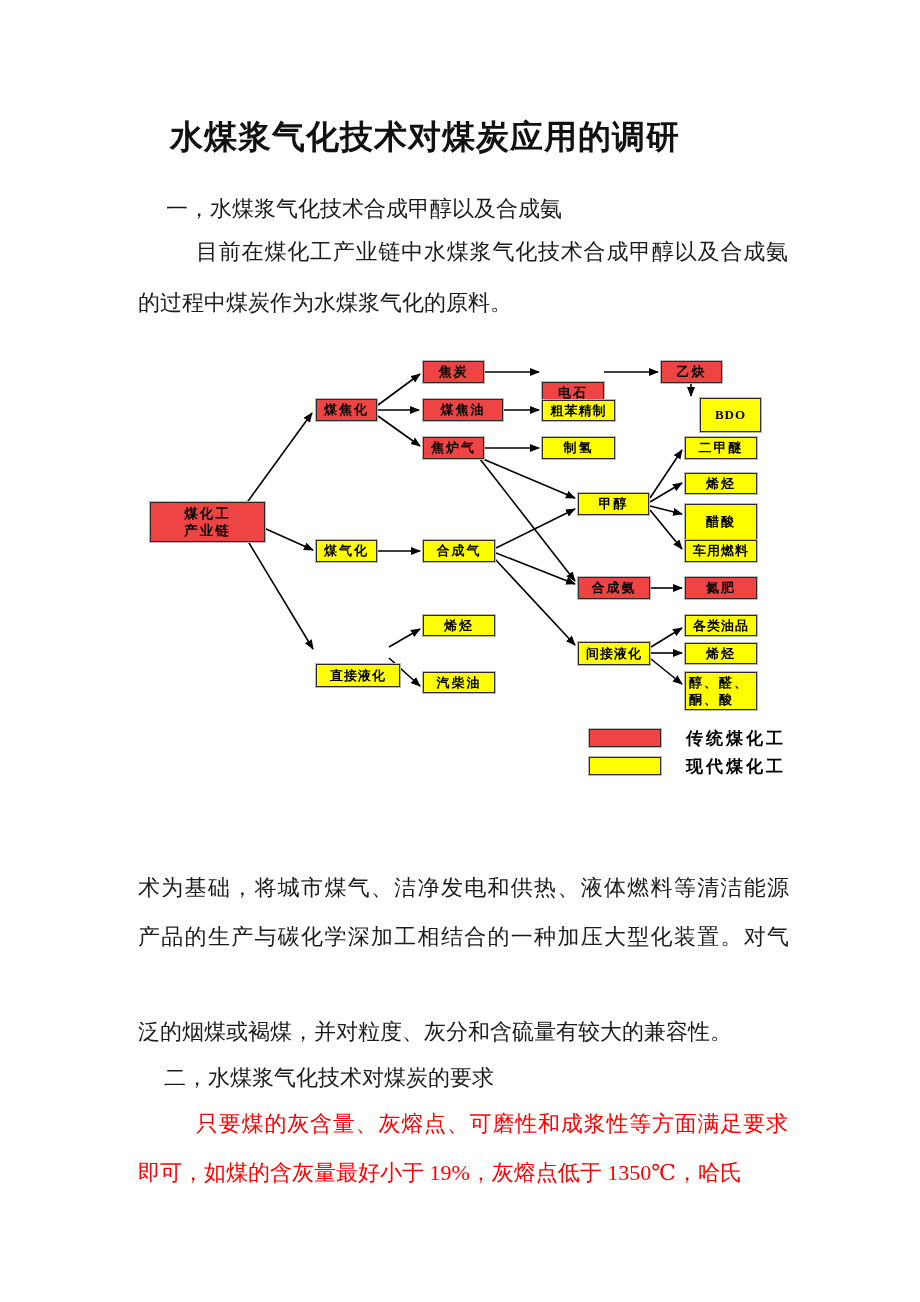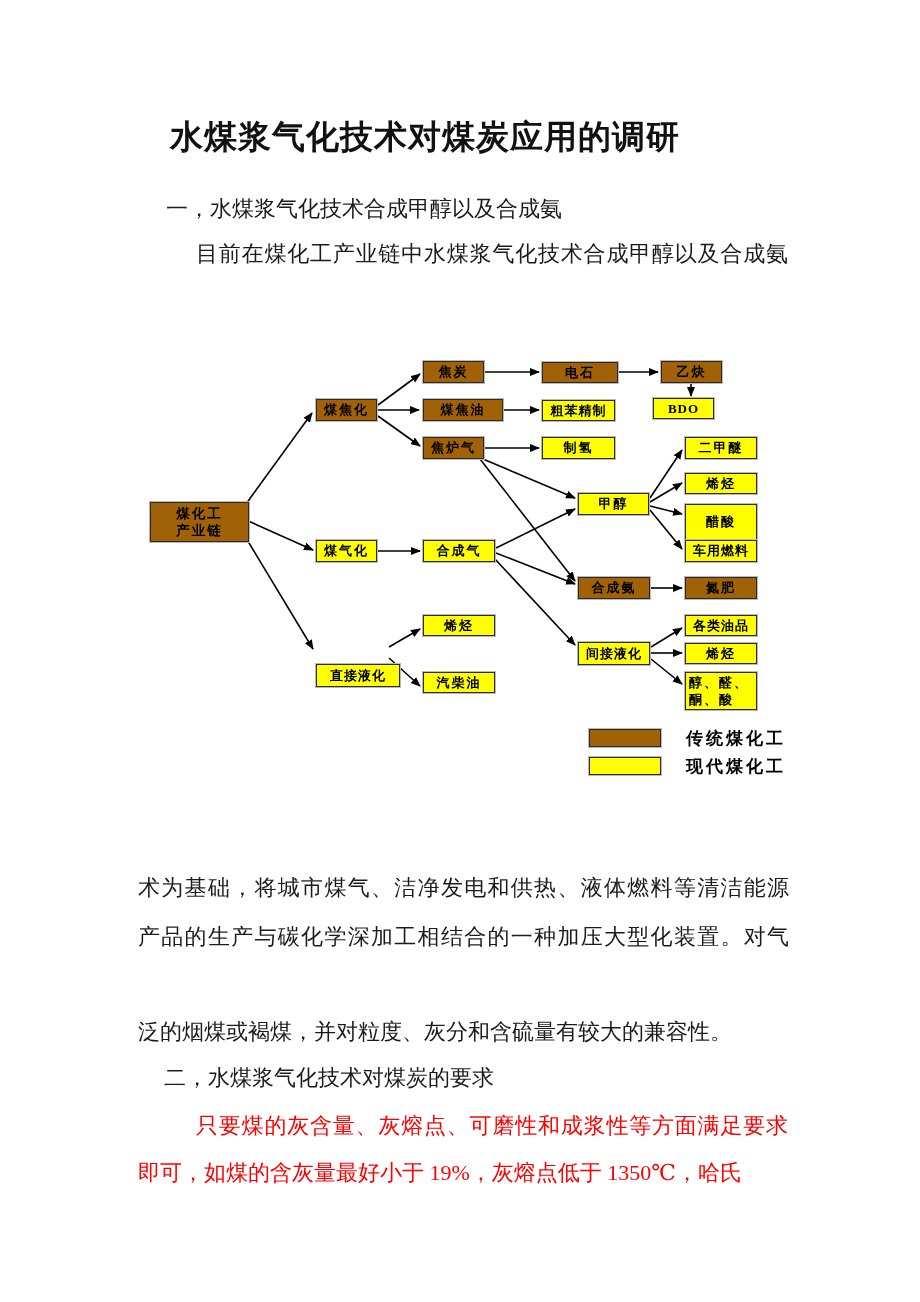--- a/index.html
+++ b/index.html
@@ -5,47 +5,48 @@
   html,body{margin:0;padding:0;}
   body{background:#888;}
   .page{
     position:relative;width:920px;height:1302px;background:#ffffff;margin:0 auto;
     font-family:"Liberation Serif","DejaVu Serif",serif;color:#151515;overflow:hidden;
   }
   .tline{position:absolute;white-space:nowrap;font-size:22px;line-height:26px;color:#1b1b1b;}
   .title{font-size:33px;line-height:38px;font-weight:bold;letter-spacing:1px;color:#111;}
   .heading{font-size:22px;}
   .red{color:#ff0000;}
-  .ls08{letter-spacing:.8px;}
+  .ls08{letter-spacing:.8px;font-family:Liberation Mono, monospace;}
   .ls13{letter-spacing:1.3px;}
   .ls17{letter-spacing:1.7px;}
   .node{
     position:absolute;display:flex;align-items:center;justify-content:center;
     font-weight:bold;font-size:13px;letter-spacing:2px;color:#000;
     border:1px solid #2a2a2a;outline:1px solid #b9b9b9;box-sizing:border-box;
     text-align:center;
   }
-  .m{background:#a16207;}
+  .m{background:#ef4444;}
   .y{background:#FFFF00;}
   .two{flex-direction:column;line-height:17px;font-size:13.5px;}
   .alde{flex-direction:column;line-height:17px;align-items:flex-start;padding-left:3px;}
   .arrows{position:absolute;left:0;top:0;pointer-events:none;}
   .legend-label{
     position:absolute;font-weight:bold;font-size:17px;letter-spacing:3px;color:#000;
     display:flex;align-items:center;
   }
 </style>
 </head>
 <body>
 
 <div class="page">
 
   <div class="tline title" style="left:170px;top:118px;">水煤浆气化技术对煤炭应用的调研</div>
   <div class="tline heading" style="left:166px;top:196px;">一，水煤浆气化技术合成甲醇以及合成氨</div>
   <div class="tline ls08" style="left:196px;top:241px;">目前在煤化工产业链中水煤浆气化技术合成甲醇以及合成氨</div>
+  <div class="tline" style="left:138px;top:290px;">的过程中煤炭作为水煤浆气化的原料。</div>
 
   <svg class="arrows" width="920" height="800" viewBox="0 0 920 800">
     <defs>
       <marker id="ah" markerWidth="11" markerHeight="9" refX="9" refY="4" orient="auto" markerUnits="userSpaceOnUse">
         <path d="M0,0 L10,4 L0,8 z" fill="#000"></path>
       </marker>
     </defs>
     <g stroke="#000" stroke-width="1.6">
       <line x1="246" y1="504" x2="312" y2="413" marker-end="url(#ah)"></line>
       <line x1="246" y1="520" x2="313" y2="550" marker-end="url(#ah)"></line>
@@ -70,31 +71,31 @@
       <line x1="650" y1="510" x2="682" y2="549" marker-end="url(#ah)"></line>
       <line x1="651" y1="588" x2="682" y2="588" marker-end="url(#ah)"></line>
       <line x1="389" y1="647" x2="420" y2="629" marker-end="url(#ah)"></line>
       <line x1="389" y1="658" x2="420" y2="686" marker-end="url(#ah)"></line>
       <line x1="651" y1="647" x2="682" y2="628" marker-end="url(#ah)"></line>
       <line x1="651" y1="653" x2="682" y2="653" marker-end="url(#ah)"></line>
       <line x1="651" y1="659" x2="682" y2="684" marker-end="url(#ah)"></line>
     </g>
   </svg>
 
-  <div class="node m two" style="left:150px;top:502px;width:99px;height:40px;">
+  <div class="node m two" style="left:150px;top:502px;width:115px;height:40px;">
     <span>煤化工</span>
     <span>产业链</span>
   </div>
   <div class="node m" style="left:316px;top:399px;width:61px;height:22px;">煤焦化</div>
   <div class="node m" style="left:423px;top:361px;width:61px;height:22px;">焦炭</div>
-  <div class="node m" style="left:542px;top:362px;width:76px;height:21px;">电石</div>
+  <div class="node m" style="left:542px;top:382px;width:62px;height:21px;">电石</div>
   <div class="node m" style="left:661px;top:361px;width:61px;height:22px;">乙炔</div>
   <div class="node m" style="left:423px;top:399px;width:80px;height:22px;">煤焦油</div>
   <div class="node y" style="left:542px;top:400px;width:73px;height:21px;letter-spacing:1px;">粗苯精制</div>
-  <div class="node y" style="left:653px;top:398px;width:61px;height:21px;letter-spacing:1px;">BDO</div>
+  <div class="node y" style="left:700px;top:398px;width:61px;height:34px;letter-spacing:1px;">BDO</div>
   <div class="node m" style="left:423px;top:437px;width:61px;height:22px;">焦炉气</div>
   <div class="node y" style="left:542px;top:437px;width:73px;height:22px;">制氢</div>
   <div class="node y" style="left:316px;top:540px;width:61px;height:22px;">煤气化</div>
   <div class="node y" style="left:423px;top:540px;width:72px;height:22px;">合成气</div>
   <div class="node y" style="left:578px;top:493px;width:71px;height:22px;">甲醇</div>
   <div class="node y" style="left:685px;top:437px;width:72px;height:22px;">二甲醚</div>
   <div class="node y" style="left:685px;top:473px;width:72px;height:21px;">烯烃</div>
   <div class="node y" style="left:685px;top:504px;width:72px;height:36px;">醋酸</div>
   <div class="node y" style="left:685px;top:540px;width:72px;height:22px;letter-spacing:1px;">车用燃料</div>
   <div class="node m" style="left:578px;top:577px;width:72px;height:22px;">合成氨</div>

